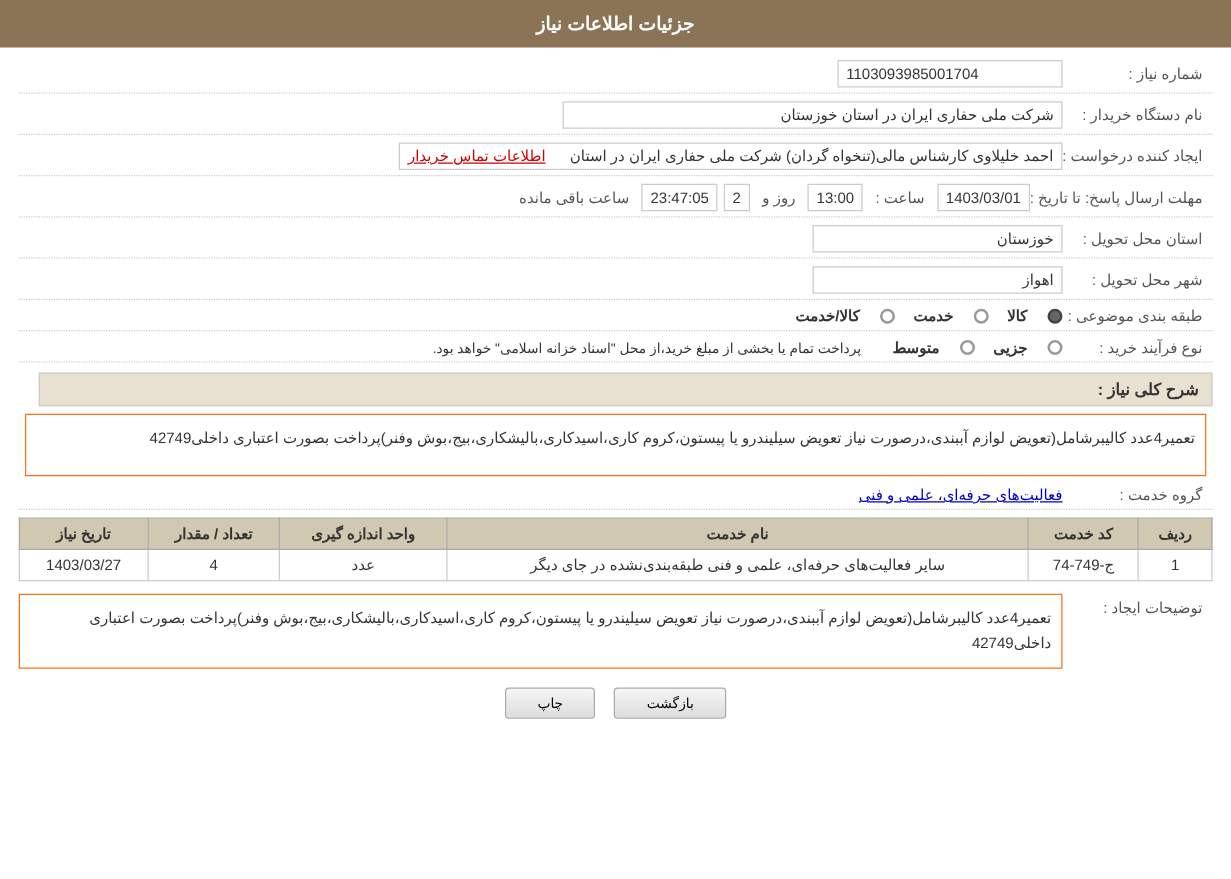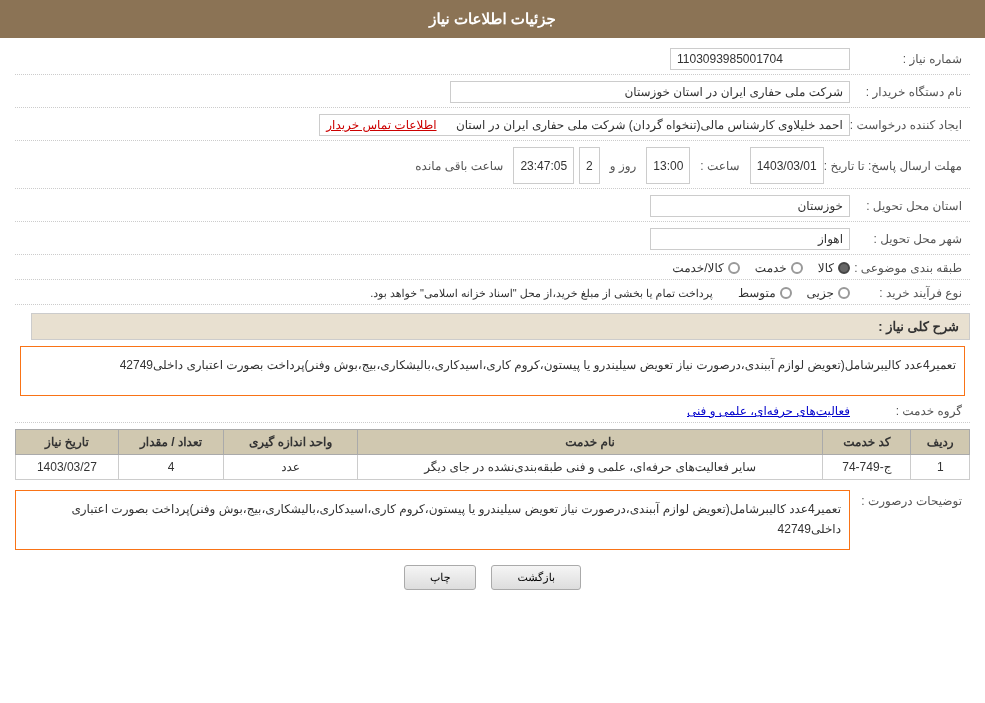--- a/index.html
+++ b/index.html
@@ -69,21 +69,21 @@
     .date-time-row {
       display: flex;
       align-items: center;
       gap: 5px;
       flex-wrap: wrap;
     }
     .small-box {
       border: 1px solid #ccc;
       background: #fff;
       padding: 2px 6px;
-      height: 37px;
+      height: 22px;
       display: inline-flex;
       align-items: center;
       font-size: 12px;
     }
     .section-title {
       background: #e8e0d0;
       padding: 5px 10px;
       font-weight: bold;
       font-size: 13px;
       margin: 8px 0 6px 16px;
@@ -91,21 +91,22 @@
     }
     .radio-row {
       display: flex;
       align-items: center;
       gap: 15px;
       flex-wrap: wrap;
     }
     .radio-item {
       display: flex;
       align-items: center;
-      gap: 4px;
+      gap: 16px;
+      font-weight: bold;
     }
     .radio-circle {
       width: 12px;
       height: 12px;
       border-radius: 50%;
       border: 2px solid #999;
       display: inline-block;
       background: #fff;
     }
     .radio-circle.selected {
@@ -304,21 +305,21 @@
           <td>ج-749-74</td>
           <td>سایر فعالیت‌های حرفه‌ای، علمی و فنی طبقه‌بندی‌نشده در جای دیگر</td>
           <td>عدد</td>
           <td>4</td>
           <td>1403/03/27</td>
         </tr>
       </tbody>
     </table>
 
     <div class="buyer-desc-row" style="margin-top:10px;">
-      <span class="buyer-desc-label">توضیحات درصورت :</span>
+      <span class="buyer-desc-label">توضیحات ایجاد :</span>
       <div style="flex:1;">
         <div class="description-box" style="min-height:60px;">تعمیر4عدد کالیبرشامل(تعویض لوازم آببندی،درصورت نیاز تعویض سیلیندرو یا پیستون،کروم کاری،اسیدکاری،بالیشکاری،بیج،بوش وفنر)پرداخت بصورت اعتباری داخلی42749</div>
       </div>
     </div>
 
     <div class="button-row">
       <button class="btn">بازگشت</button>
       <button class="btn">چاپ</button>
     </div>
 

